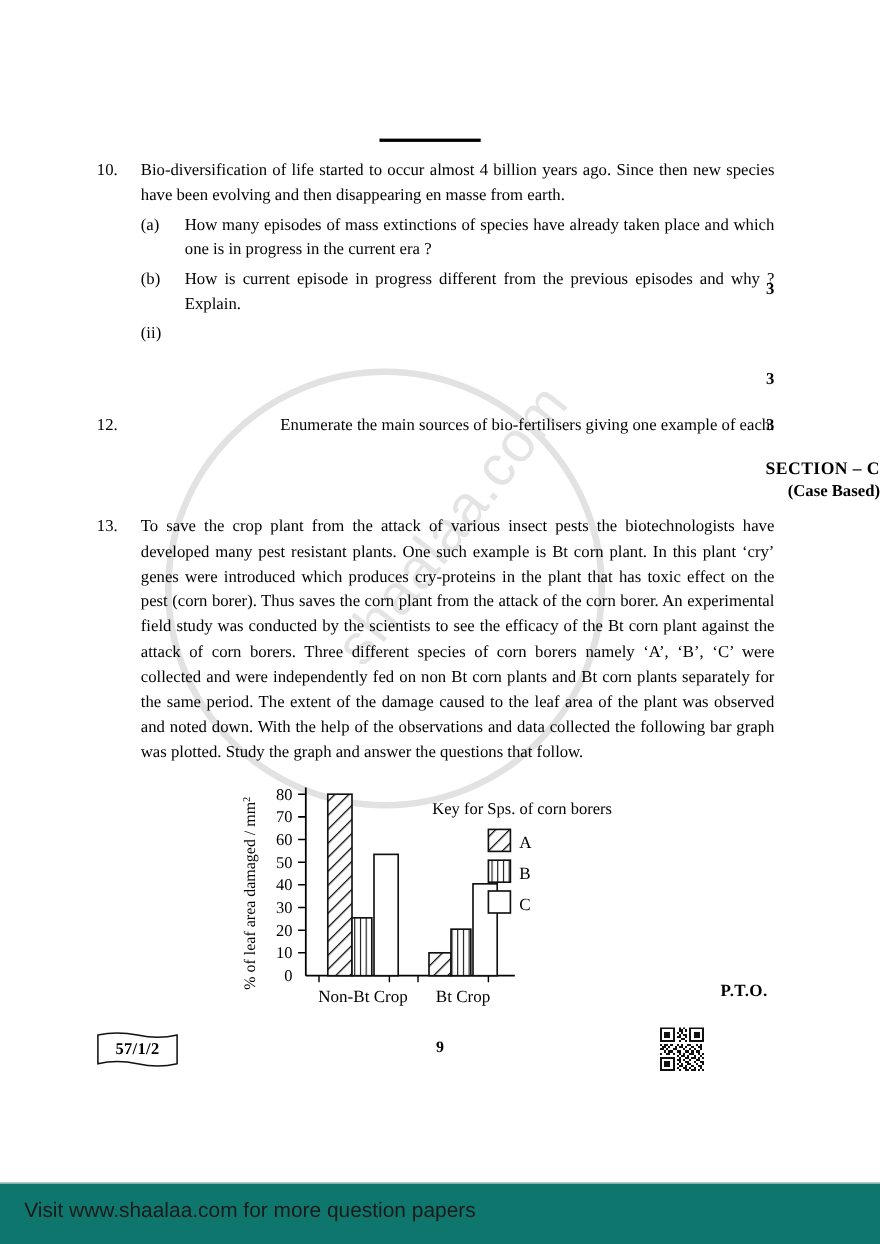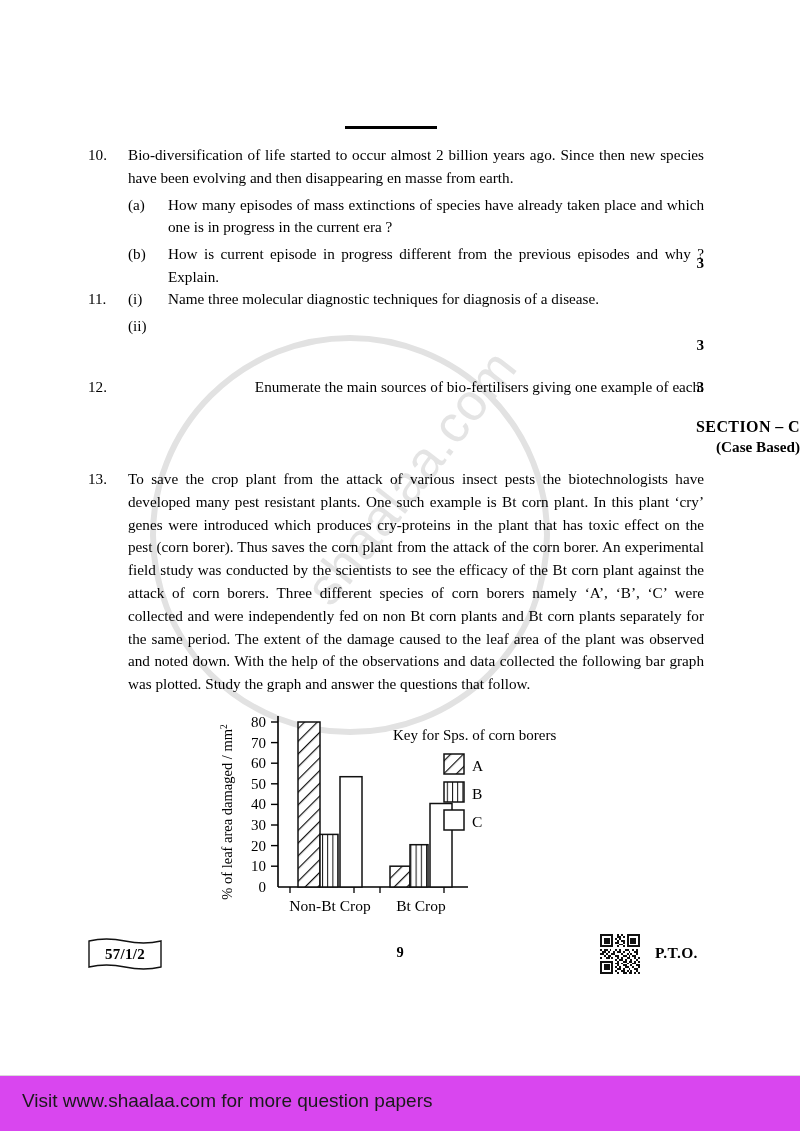--- a/index.html
+++ b/index.html
@@ -188,35 +188,35 @@
     position: absolute;
     left: 600px;
     top: 934px;
     width: 40px;
     height: 40px;
     z-index: 3;
   }
   .pto {
     position: absolute;
     left: 655px;
-    top: 944px;
+    top: 892px;
     font-weight: bold;
     font-size: 15.5px;
     letter-spacing: .3px;
     z-index: 3;
   }
 
   
   #bottombar {
     position: absolute;
     left: 0;
     top: 1075px;
     width: 800px;
     height: 56px;
-    background: #d946ef;
+    background: #0f766e;
     border-top: 1px solid #d9d9d9;
   }
   #bottombar .visit {
     position: absolute;
     left: 22px;
     top: 14px;
     font-family: "Liberation Sans", sans-serif;
     font-size: 19px;
     color: #1a1a1a;
   }
@@ -232,40 +232,35 @@
   </div>
 
   <div id="content">
 
     <div class="rule"></div>
 
     <div class="q" style="top:144px;">
       <div class="q-row">
         <div class="q-num">10.</div>
         <div class="q-body">
-          <p>Bio-diversification of life started to occur almost 2 billion years ago. Since then new species have been evolving and then disappearing en masse from earth.</p>
+          <p>Bio-diversification of life started to occur almost 4 billion years ago. Since then new species have been evolving and then disappearing en masse from earth.</p>
         </div>
       </div>
       <div class="sub">
         <div class="sub-label" style="margin-left:40px;">(a)</div>
         <div class="sub-text">How many episodes of mass extinctions of species have already taken place and which one is in progress in the current era ?</div>
       </div>
       <div class="sub">
         <div class="sub-label" style="margin-left:40px;">(b)</div>
         <div class="sub-text">How is current episode in progress different from the previous episodes and why ? Explain.</div>
       </div>
       <div class="marks" style="top:108px;">3</div>
     </div>
 
     <div class="q" style="top:288px;">
-      <div class="q-row">
-        <div class="q-num">11.</div>
-        <div class="sub-label">(i)</div>
-        <div class="sub-text">Name three molecular diagnostic techniques for diagnosis of a disease.</div>
-      </div>
       <div class="sub">
         <div class="sub-label" style="margin-left:40px;">(ii)</div>
       </div>
       <div class="marks" style="top:46px;">3</div>
     </div>
 
     <div class="q" style="top:376px;">
       <div class="q-row">
         <div class="q-num">12.</div>
         <div class="q-body">

